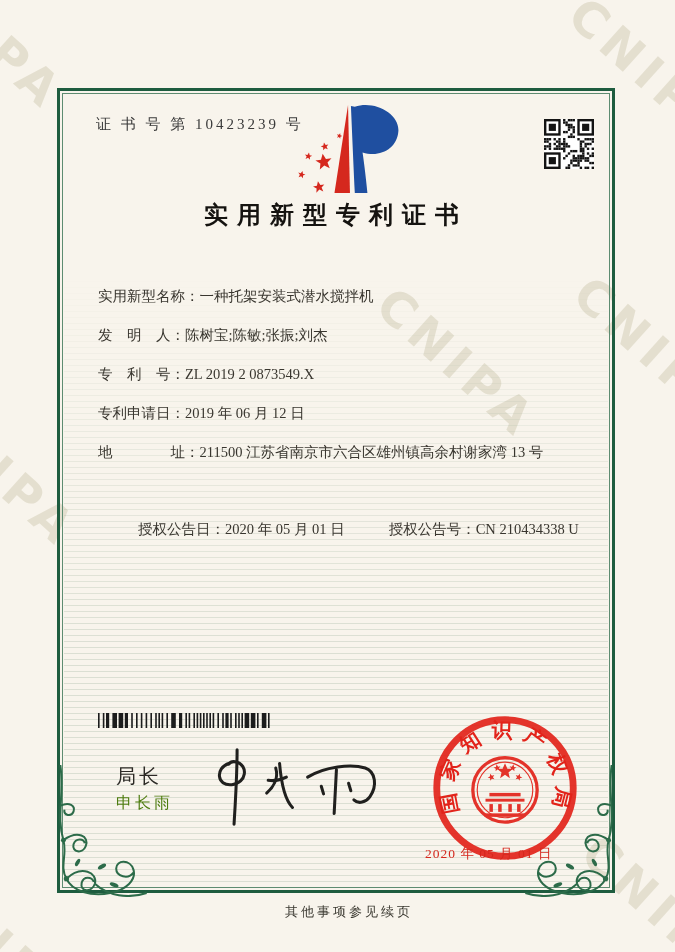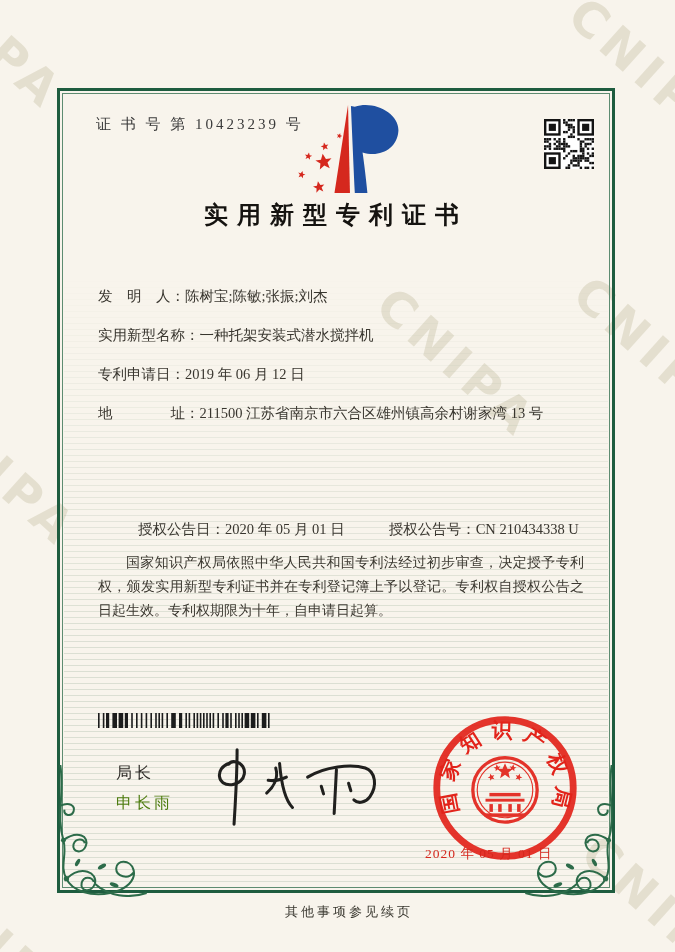--- a/index.html
+++ b/index.html
@@ -42,21 +42,21 @@
   .fields{position:absolute;left:38px;right:30px;top:194px;font-size:14.5px;color:#39362f;}
   .field-row{height:39px;line-height:22px;white-space:nowrap;}
   .grant-row{position:absolute;left:38px;top:429px;font-size:14.5px;color:#39362f;white-space:nowrap;margin-left:40px;}
   .grant-row .gap{display:inline-block;width:44px;}
   
   .paras{position:absolute;left:38px;width:486px;top:460px;font-size:14px;line-height:24px;
          text-align:justify;color:#3b3830;}
   .paras p{margin:0;text-indent:2em;}
   
   .barcode{position:absolute;left:38px;top:622px;width:178px;height:15px;}
-  .sig-title{position:absolute;left:56px;top:672px;font-size:16px;letter-spacing:3px;color:#2c2a26;text-align:right;}
+  .sig-title{position:absolute;left:56px;top:672px;font-size:20px;letter-spacing:3px;color:#2c2a26;text-align:right;}
   .sig-name{position:absolute;left:56px;top:702px;font-size:16px;letter-spacing:3px;color:#4d7c0f;}
   .sig-script{position:absolute;left:146px;top:648px;width:182px;height:96px;}
   .seal{position:absolute;left:367px;top:619px;width:156px;height:156px;}
   .seal-date{position:absolute;left:365px;top:754px;width:160px;font-size:13.5px;
              letter-spacing:1px;color:#d5281e;white-space:nowrap;}
   .page-info{position:absolute;left:0;right:0;top:766px;text-align:center;
              font-size:12.5px;letter-spacing:2px;color:#3a3830;}
   .flourish{position:absolute;bottom:-7px;width:102px;height:132px;z-index:4;}
   .flourish.fl-left{left:-7px;}
   .flourish.fl-right{right:-7px;transform:scaleX(-1);}
@@ -233,32 +233,32 @@
           <rect x="36.8" y="4.6" width="6.8999999999999995" height="6.8999999999999995" fill="#141414"></rect>
           <rect x="0" y="32.199999999999996" width="16.099999999999998" height="16.099999999999998" fill="#141414"></rect>
           <rect x="2.3" y="34.5" width="11.5" height="11.5" fill="#fff"></rect>
           <rect x="4.6" y="36.8" width="6.8999999999999995" height="6.8999999999999995" fill="#141414"></rect>
         </svg>
       </div>
 
     <div class="title">实用新型专利证书</div>
 
     <div class="fields">
+      <div class="field-row"><span>实用新型名称：</span><span>一种托架安装式潜水搅拌机</span></div>
       <div class="field-row"><span>发　明　人：</span><span>陈树宝;陈敏;张振;刘杰</span></div>
-      <div class="field-row"><span>实用新型名称：</span><span>一种托架安装式潜水搅拌机</span></div>
+      <div class="field-row"><span>专　利　号：</span><span>ZL 2019 2 0873549.X</span></div>
       <div class="field-row"><span>专利申请日：</span><span>2019 年 06 月 12 日</span></div>
       <div class="field-row"><span>地　　　　址：</span><span>211500 江苏省南京市六合区雄州镇高余村谢家湾 13 号</span></div>
     </div>
 
     <div class="grant-row">
       <span>授权公告日：</span><span>2020 年 05 月 01 日</span><span class="gap"></span><span>授权公告号：</span><span>CN 210434338 U</span>
     </div>
 
     <div class="paras">
-      <p>国家知识产权局依照中华人民共和国专利法经过初步审查，决定授予专利权，颁发实用新型专利证书并在专利登记簿上予以登记。专利权自授权公告之日起生效。专利权期限为十年，自申请日起算。</p>
     </div>
 
     <div class="barcode">
         <svg viewBox="0 0 178 15" width="100%" height="100%" preserveAspectRatio="none">
           <rect x="0.0" y="0" width="1.6" height="15" fill="#1c1c1c"></rect>
           <rect x="4.8" y="0" width="1.6" height="15" fill="#1c1c1c"></rect>
           <rect x="8.0" y="0" width="3.2" height="15" fill="#1c1c1c"></rect>
           <rect x="14.4" y="0" width="4.6" height="15" fill="#1c1c1c"></rect>
           <rect x="20.6" y="0" width="4.6" height="15" fill="#1c1c1c"></rect>
           <rect x="26.8" y="0" width="3.2" height="15" fill="#1c1c1c"></rect>

